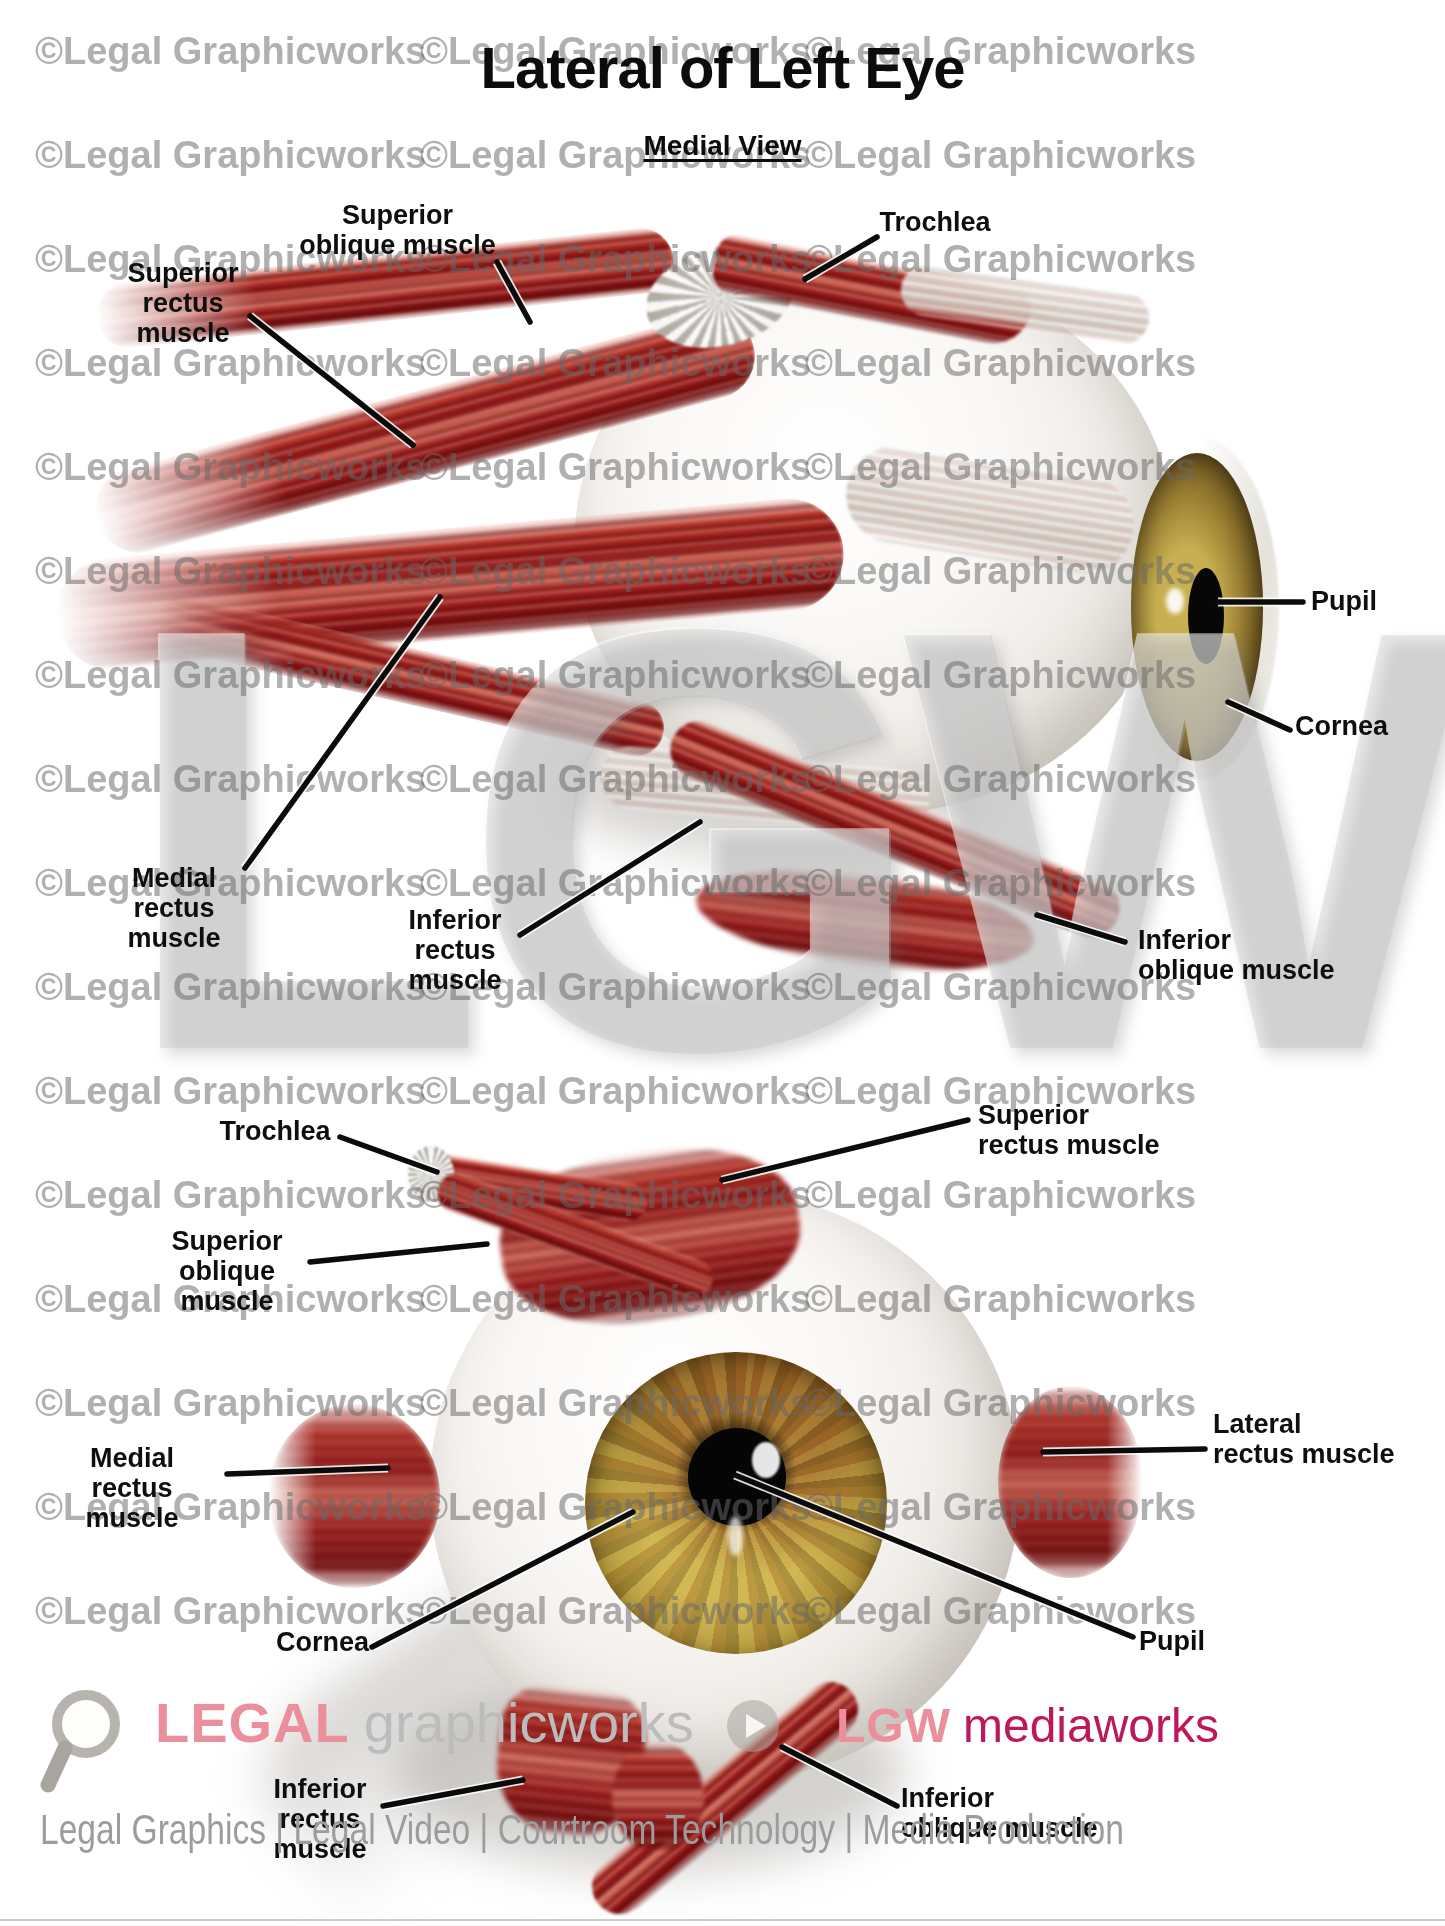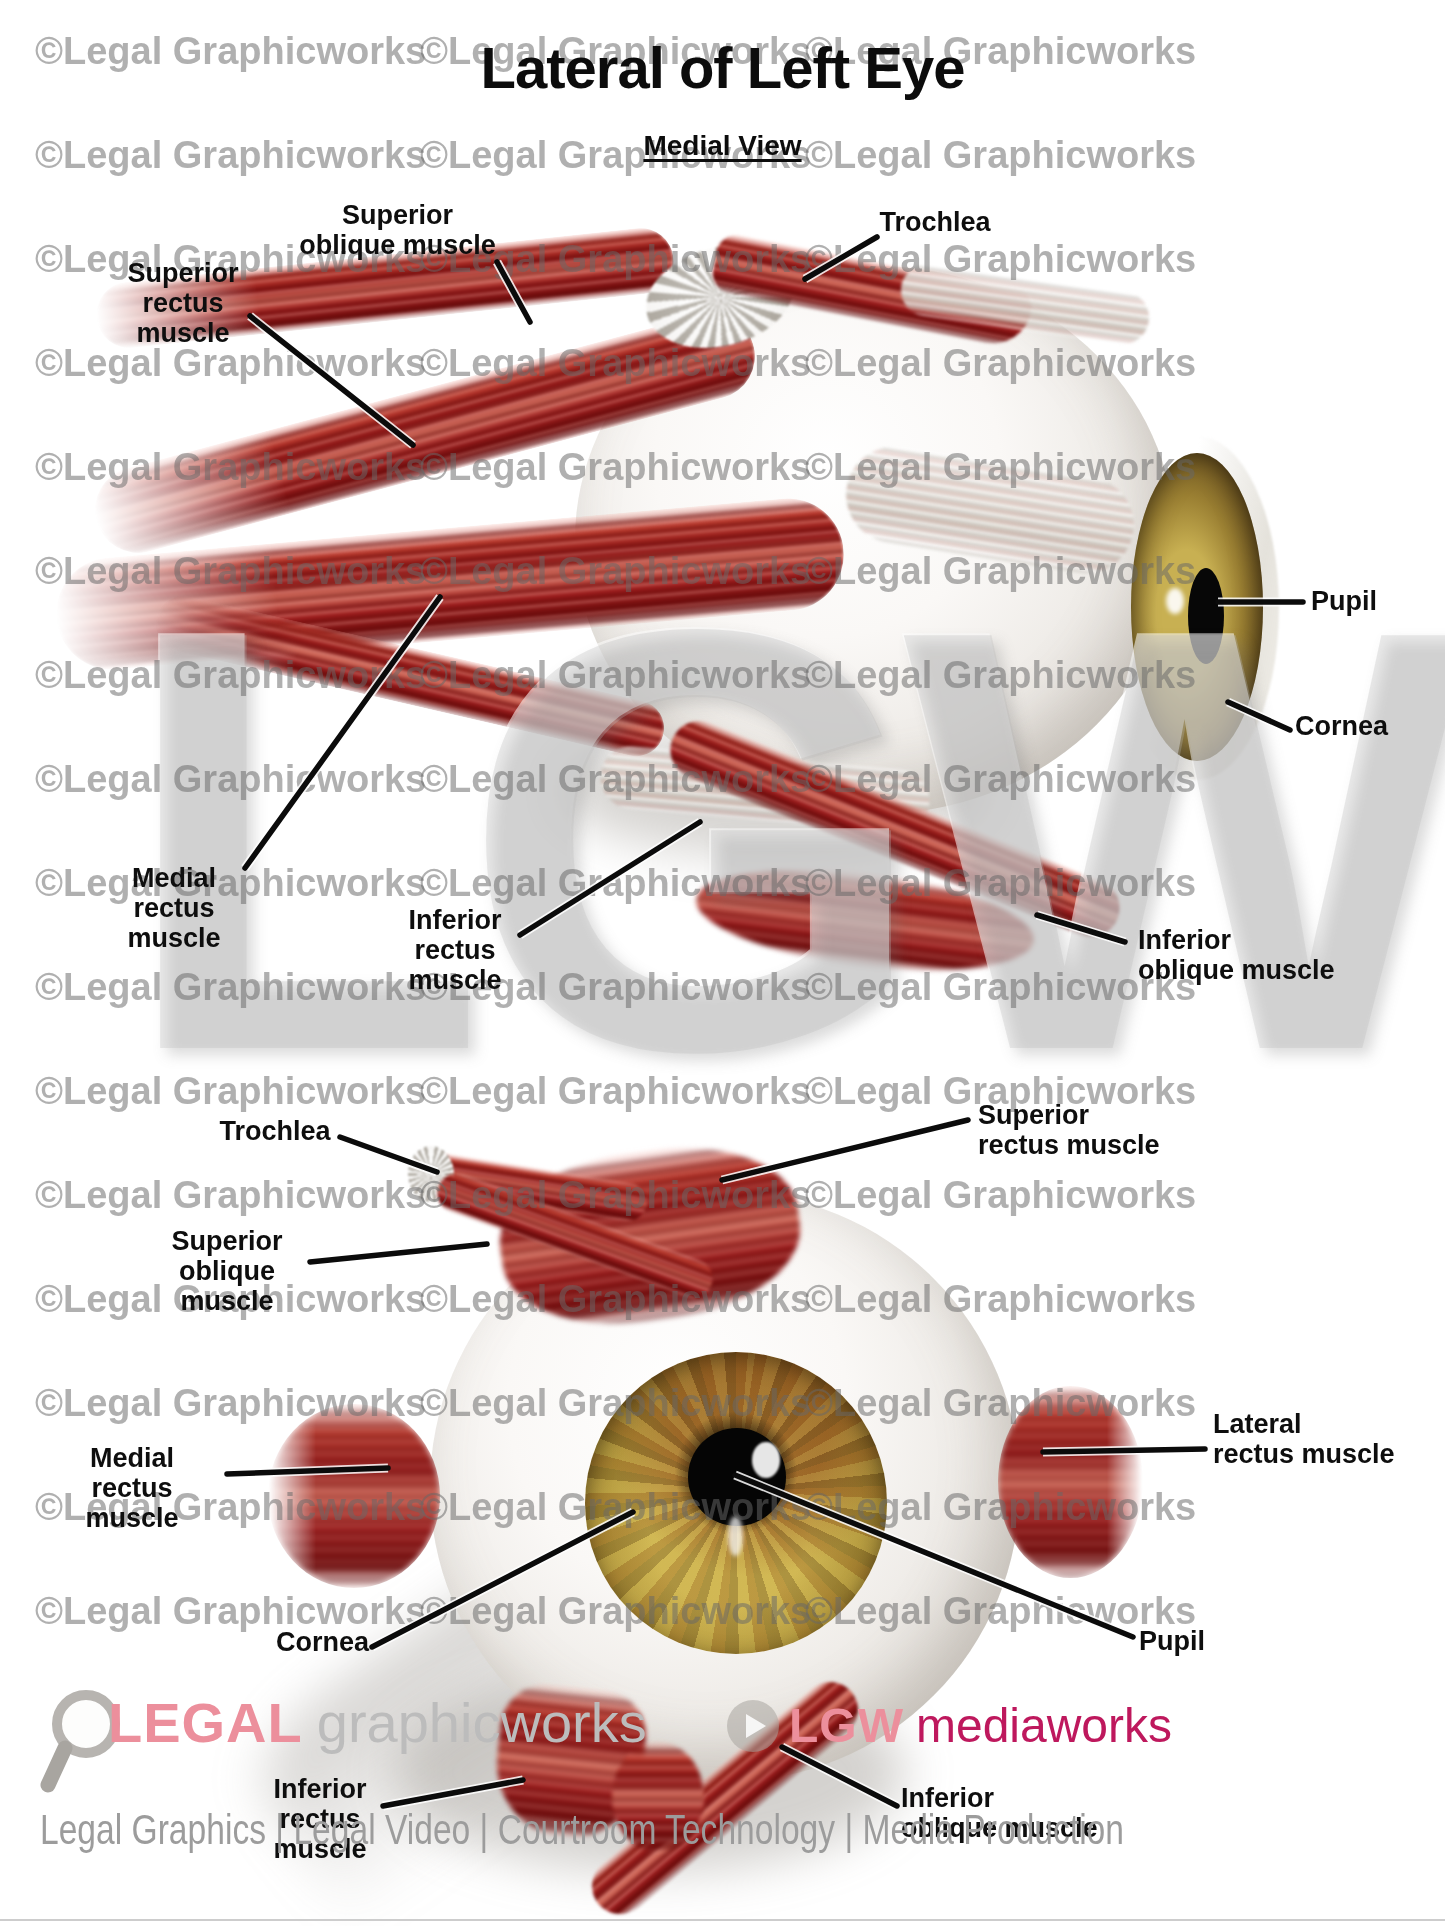--- a/index.html
+++ b/index.html
@@ -55,21 +55,21 @@
   .f-iris{position:absolute;border-radius:50%;filter:blur(.6px);
       background:
         radial-gradient(circle at 50% 40%, rgba(30,22,8,.85) 0 16%, rgba(30,22,8,0) 26%),
         repeating-conic-gradient(from 8deg at 50% 46%, rgba(150,90,30,.30) 0 5deg, rgba(225,195,95,.22) 5deg 11deg, rgba(90,60,20,.28) 11deg 16deg),
         radial-gradient(circle at 56% 26%, rgba(145,85,32,.7) 0 26%, rgba(145,85,32,0) 52%),
         radial-gradient(circle at 48% 58%, #cdb551 0 34%, #ab9238 56%, #715d20 80%, #433613 93%, #2a2410 100%);
       box-shadow:inset 0 6px 20px rgba(40,25,5,.5);}
   .f-pupil{position:absolute;border-radius:50%;background:#050505;}
   
   .footer-brand{position:absolute;display:flex;align-items:center;z-index:45;}
-  .brand-accent{font-weight:700;letter-spacing:1px;}
+  .brand-accent{font-weight:700;letter-spacing:1px;margin-left:47px;}
   .brand-rest{font-weight:300;}
   .tagline{position:absolute;left:40px;top:1806px;font-size:42px;font-weight:400;color:#9c9c9c;
       white-space:nowrap;transform:scaleX(.80);transform-origin:left center;z-index:45;}
   .play-circle{width:52px;height:52px;border-radius:50%;background:rgba(168,164,159,.55);
       display:flex;align-items:center;justify-content:center;margin-right:10px;}
   .play-tri{width:0;height:0;border-top:12px solid transparent;border-bottom:12px solid transparent;
       border-left:20px solid rgba(255,255,255,.85);margin-left:5px;}
   .bottom-rule{position:absolute;left:0;right:0;top:1919px;height:2px;background:#cdcdcd;z-index:50;}
 </style>
 </head>

